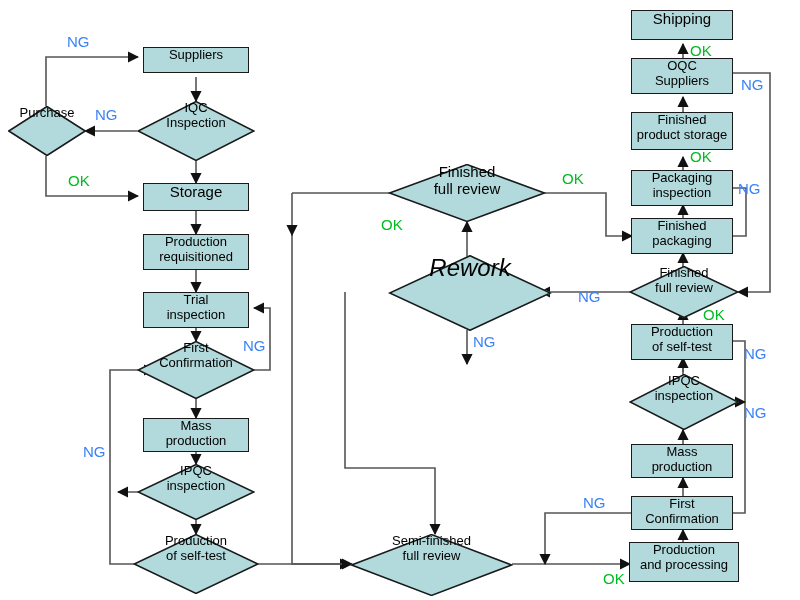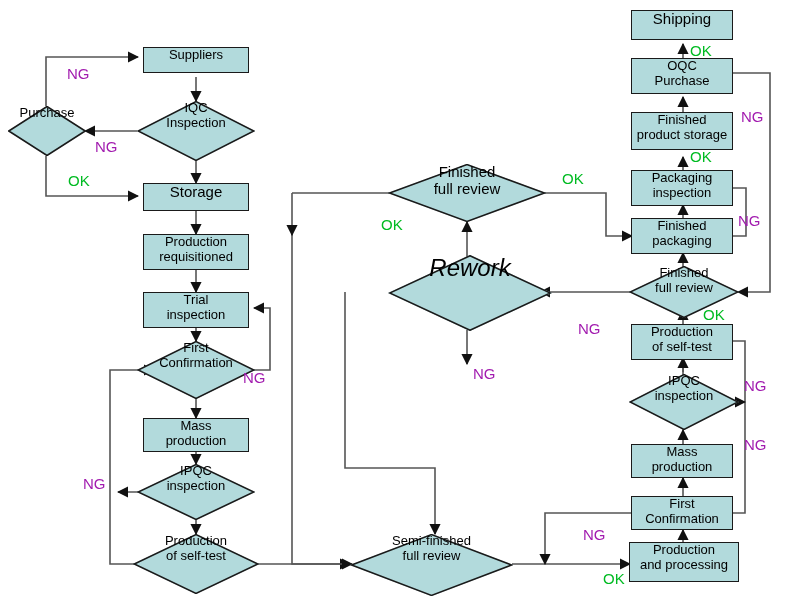--- a/index.html
+++ b/index.html
@@ -40,21 +40,21 @@
 
   .f13{font-size:13px;}
   .f15{font-size:15px;}
   .f19{font-size:24px;font-style:italic;}
   .f20{font-size:20px;}
 
   .edgelabel{
     position:absolute;font-size:15px;font-weight:normal;
     z-index:5;white-space:nowrap;
   }
-  .ng{color:#a21caf;margin-top:32px;}
+  .ng{color:#3b82f6;}
   .ok{color:#00bb22;text-align:right;}
 </style>
 </head>
 <body>
 
 <div id="canvas">
 
   <svg id="wires" viewBox="0 0 800 600" xmlns="http://www.w3.org/2000/svg">
     <defs>
       <marker id="ah" viewBox="0 0 10 10" refX="9" refY="5" markerWidth="7" markerHeight="7" orient="auto-start-reverse">
@@ -237,21 +237,21 @@
     <span class="lbl">Semi-finished
 full review</span>
   </div>
 
   <div class="node rect f15" style="left:631px;top:10px;width:102px;height:30px;">
     <span class="lbl">Shipping</span>
   </div>
 
   <div class="node rect f13" style="left:631px;top:58px;width:102px;height:36px;">
     <span class="lbl">OQC
-Purchase</span>
+Suppliers</span>
   </div>
 
   <div class="node rect f13" style="left:631px;top:112px;width:102px;height:38px;">
     <span class="lbl" class2="">Finished
 product storage</span>
   </div>
 
   <div class="node rect f13" style="left:631px;top:170px;width:102px;height:36px;">
     <span class="lbl">Packaging
 inspection</span>

